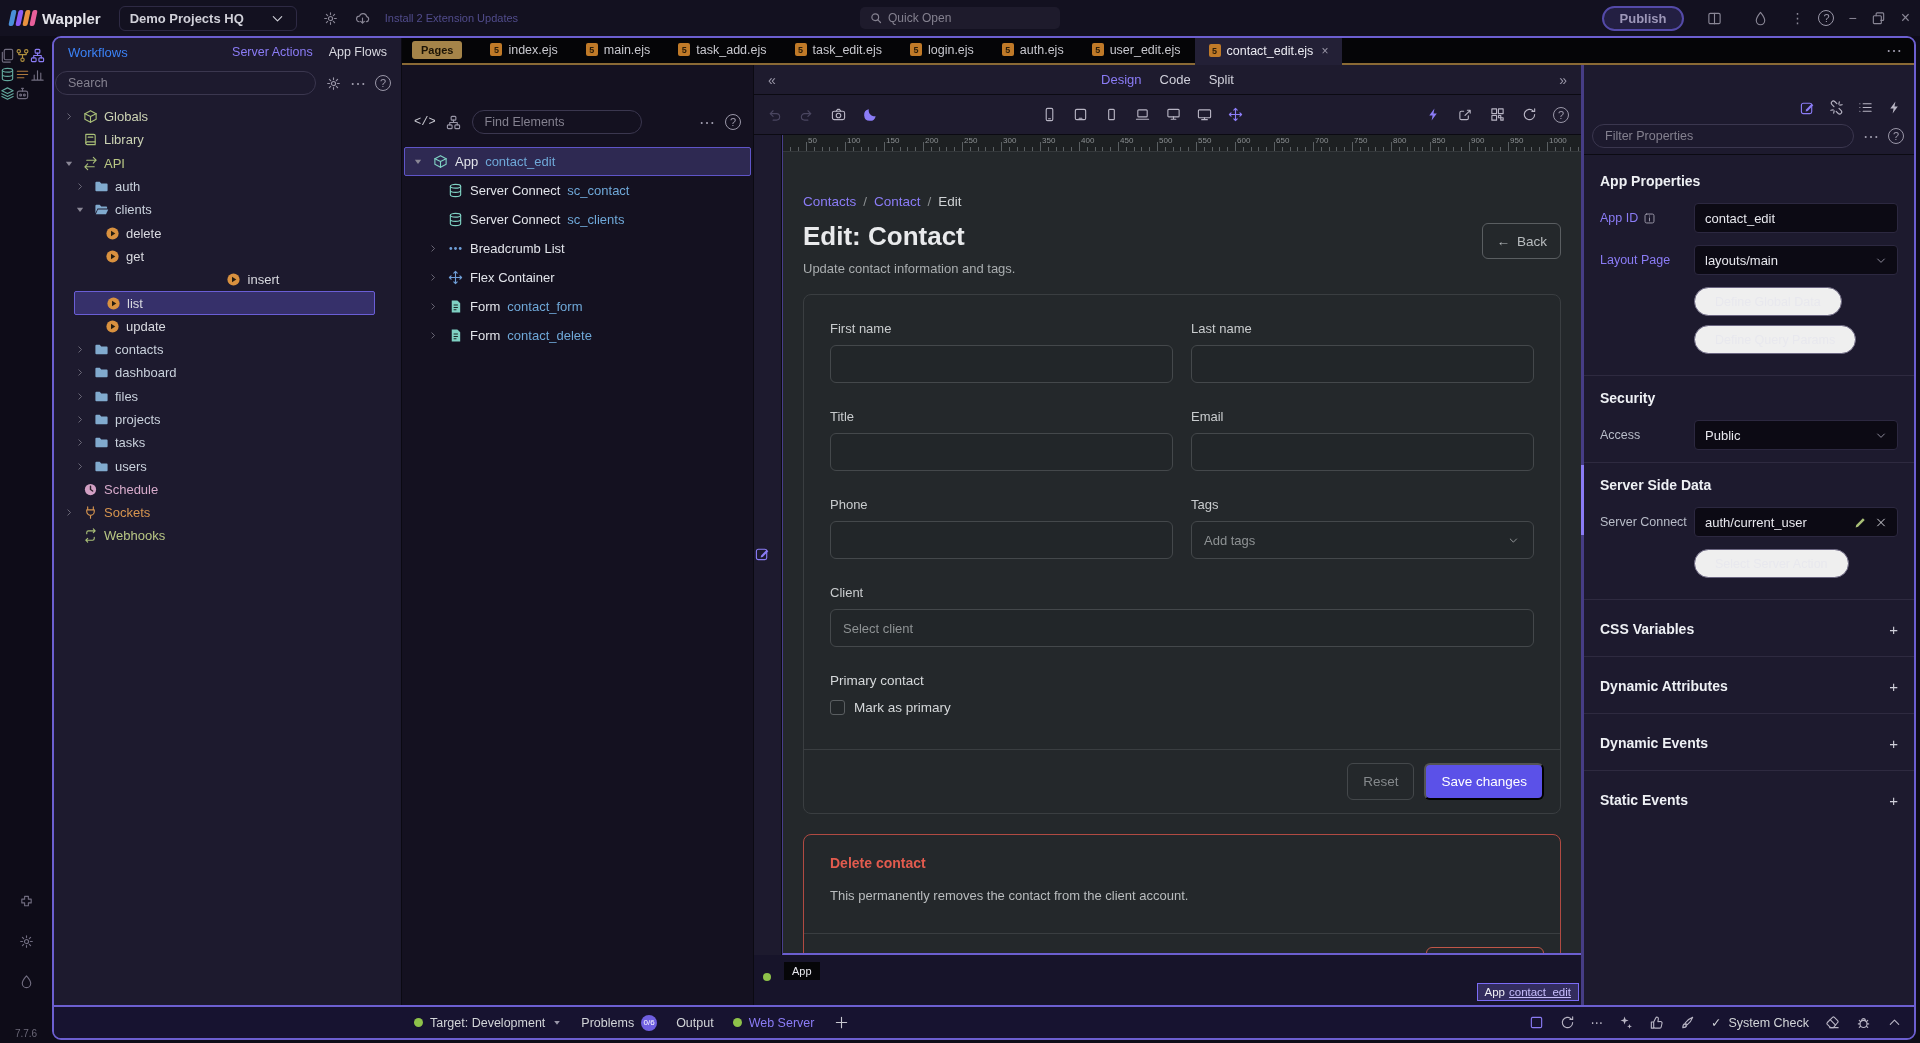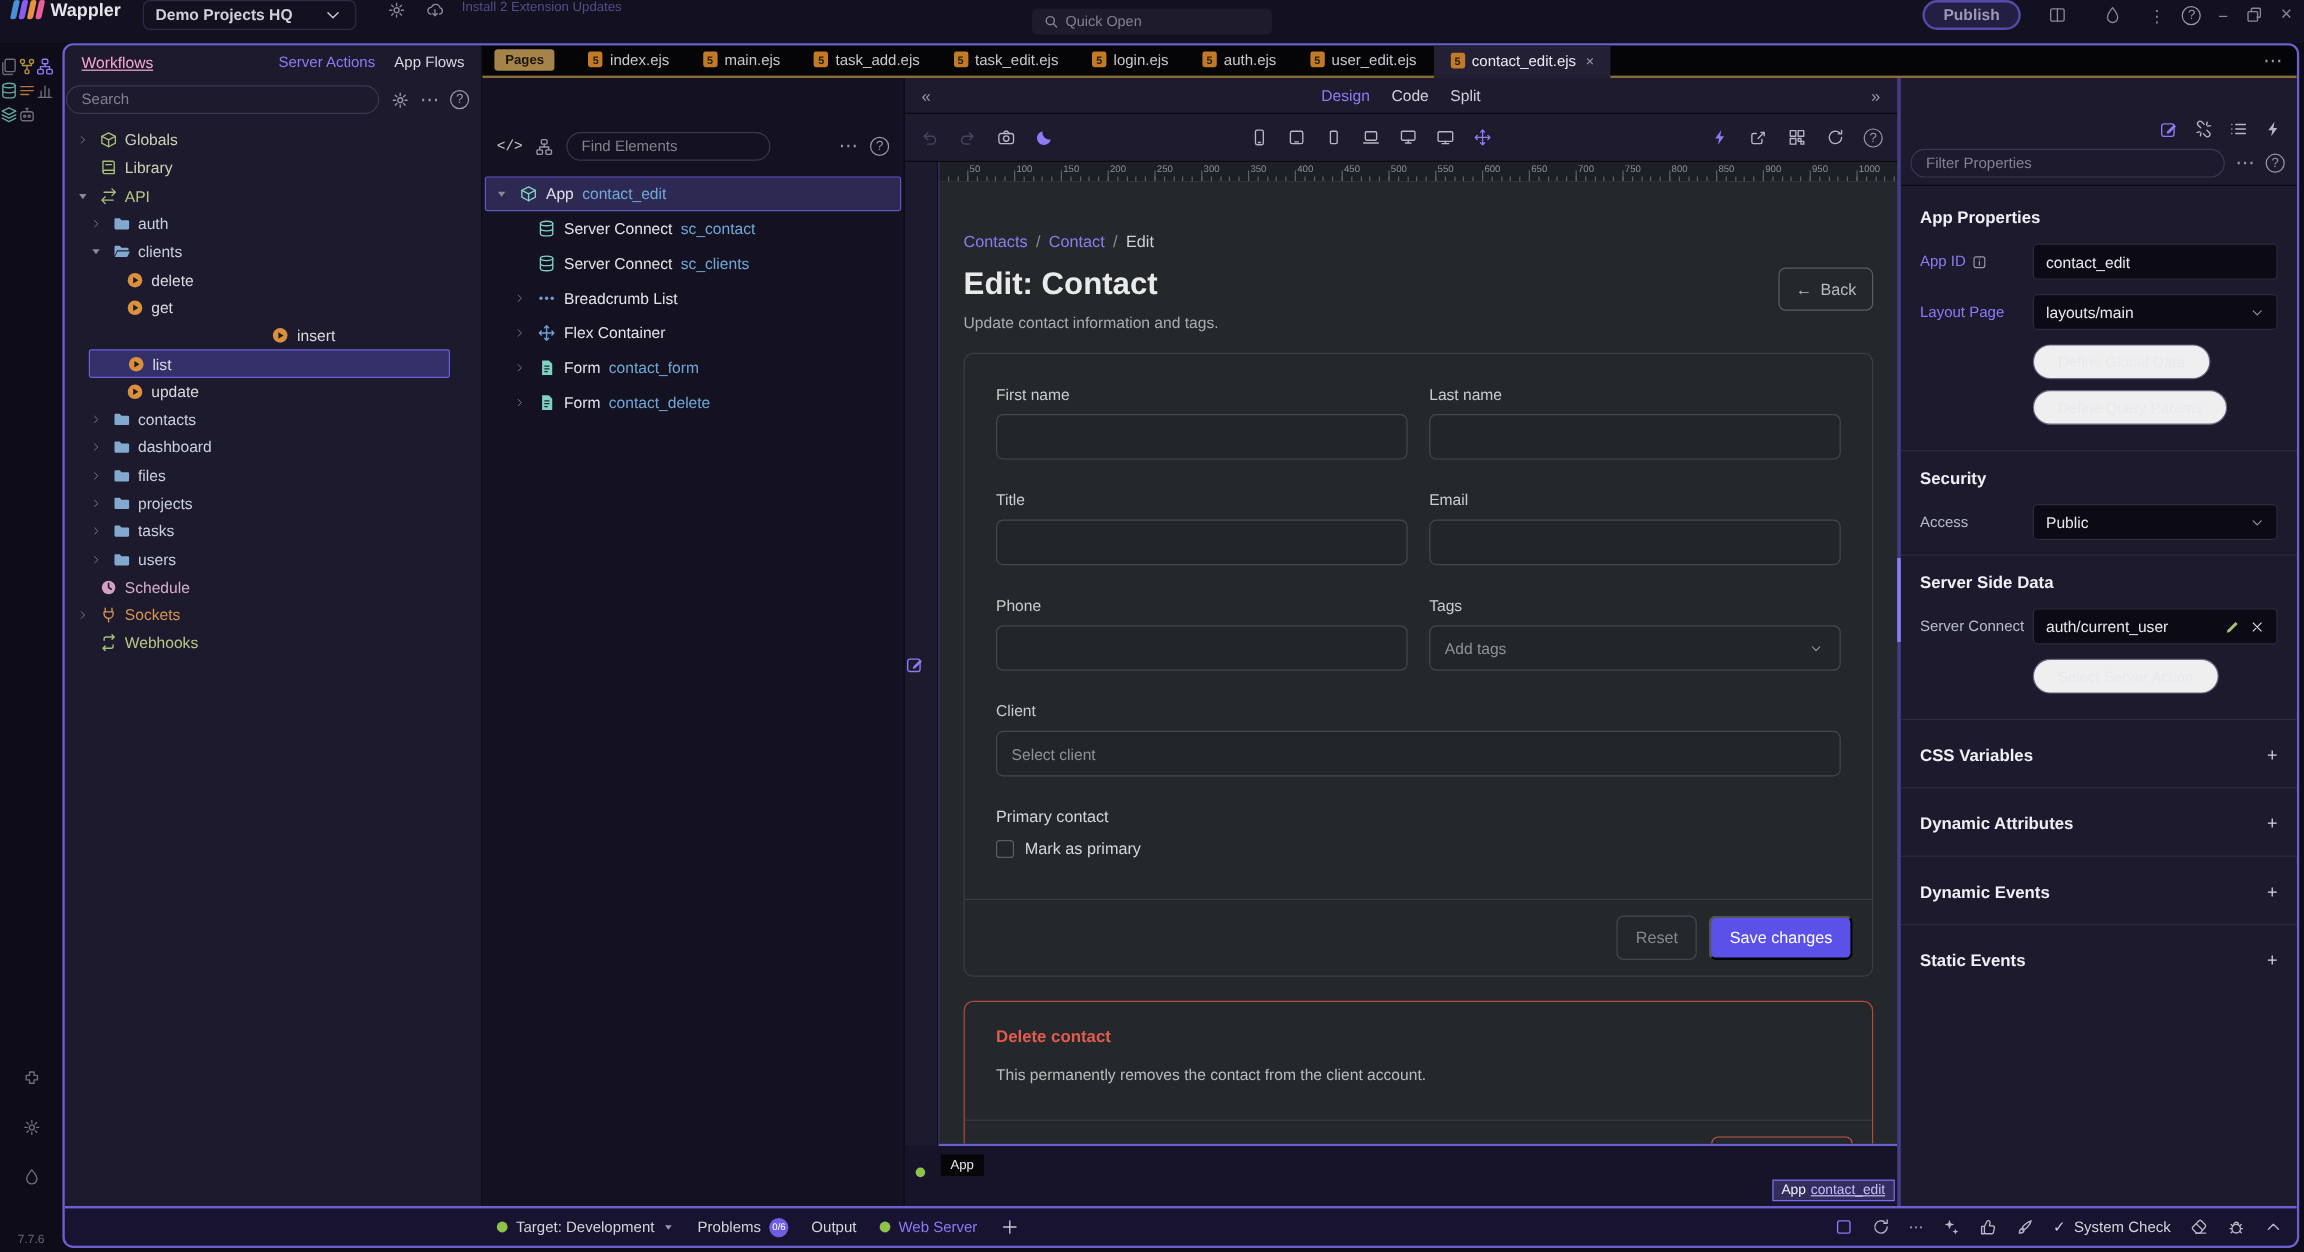--- a/index.html
+++ b/index.html
@@ -2,21 +2,21 @@
 <html><head>
 <meta charset="utf-8">
 <style>
   html,body{margin:0;padding:0;width:1920px;height:1043px;background:#0e0c18;
     font-family:"Liberation Sans",sans-serif;overflow:hidden;color:#d9dae0;}
   *{box-sizing:border-box;}
   .ico{display:inline-flex;align-items:center;justify-content:center;width:16px;height:16px;flex:0 0 auto;}
   .ico svg{display:block;}
 
   
-  .titlebar{position:absolute;top:0;left:0;right:0;height:36px;background:#131120;display:flex;align-items:flex-start;padding:0 10px;}
+  .titlebar{position:absolute;top:0;left:0;right:0;height:36px;background:#131120;display:flex;align-items:center;padding:0 10px;}
   .logo-marks{display:flex;gap:2px;margin-right:6px;}
   .logo-marks i{width:5px;height:16px;border-radius:2px;transform:skewX(-12deg);}
   .lm1{background:#4a90d9}.lm2{background:#8b5cf6}.lm3{background:#e8913f}.lm4{background:#e85f9a}
   .app-name{font-weight:bold;font-size:15px;color:#e4e4ea;margin-right:18px;}
   .project-box{display:flex;align-items:center;gap:26px;border:1px solid #2e2a44;border-radius:6px;height:25px;padding:0 10px;font-size:13px;font-weight:bold;color:#d0d0d8;margin-right:18px;}
   .tb-ico{color:#8a8796;margin:0 8px;cursor:default;}
   .updates-link{font-size:11px;color:#514c8c;margin-left:6px;}
   .quick-open{position:absolute;left:50%;top:7px;transform:translateX(-50%);width:200px;height:22px;background:#1e1b2c;border-radius:5px;display:flex;align-items:center;gap:6px;padding:0 10px;font-size:12px;color:#84818f;}
   .tb-right{margin-left:auto;display:flex;align-items:center;gap:14px;}
   .publish-btn{height:25px;padding:0 16px;border:2px solid #544aa8;border-radius:13px;background:#231f42;color:#9d97b8;font-size:13px;font-weight:bold;display:flex;align-items:center;}
@@ -30,21 +30,21 @@
   .act-bottom{margin-top:auto;display:flex;flex-direction:column;align-items:center;}
   .version{font-size:10px;color:#6b6878;margin-top:14px;}
 
   
   .workspace{position:absolute;top:36px;left:52px;right:4px;bottom:3px;border:2px solid #6c5fd0;border-radius:9px;overflow:hidden;display:flex;flex-direction:column;background:#14111f;}
   .ws-main{flex:1;display:flex;min-height:0;}
 
   
   .wf-panel{width:348px;background:#1d1a2e;border-right:1px solid #0b0a12;display:flex;flex-direction:column;}
   .wf-header{height:28px;display:flex;align-items:center;padding:0 14px;font-size:13px;}
-  .wf-title{color:#f9a8d4;text-decoration:underline;}
+  .wf-title{color:#3b82f6;}
   .wf-tabs{margin-left:auto;display:flex;gap:16px;font-size:12.5px;}
   .wf-tab{color:#d8d8e0;cursor:default;}
   .wf-tab.active{color:#8b7cf6;}
   .search-row{display:flex;align-items:center;padding:5px 10px 8px 1px;gap:9px;}
   .pill-input{flex:1;height:24px;border:1px solid #3b374f;border-radius:13px;display:flex;align-items:center;padding:0 12px;font-size:12.5px;color:#84818f;gap:6px;}
   .mini-ic{color:#9a97a8;}
   .q-circ{width:16px;height:16px;border:1.2px solid #9a97a8;border-radius:50%;color:#9a97a8;font-size:11px;display:inline-flex;align-items:center;justify-content:center;}
   .wf-tree{flex:1;overflow:hidden;padding-top:2px;}
   .wf-row{height:23.3px;display:flex;align-items:center;gap:6px;font-size:13px;cursor:default;}
   .wf-row.sel{background:#36306a;border:1px solid #6a5ed6;border-radius:2px;margin:0 26px 0 20px;}

